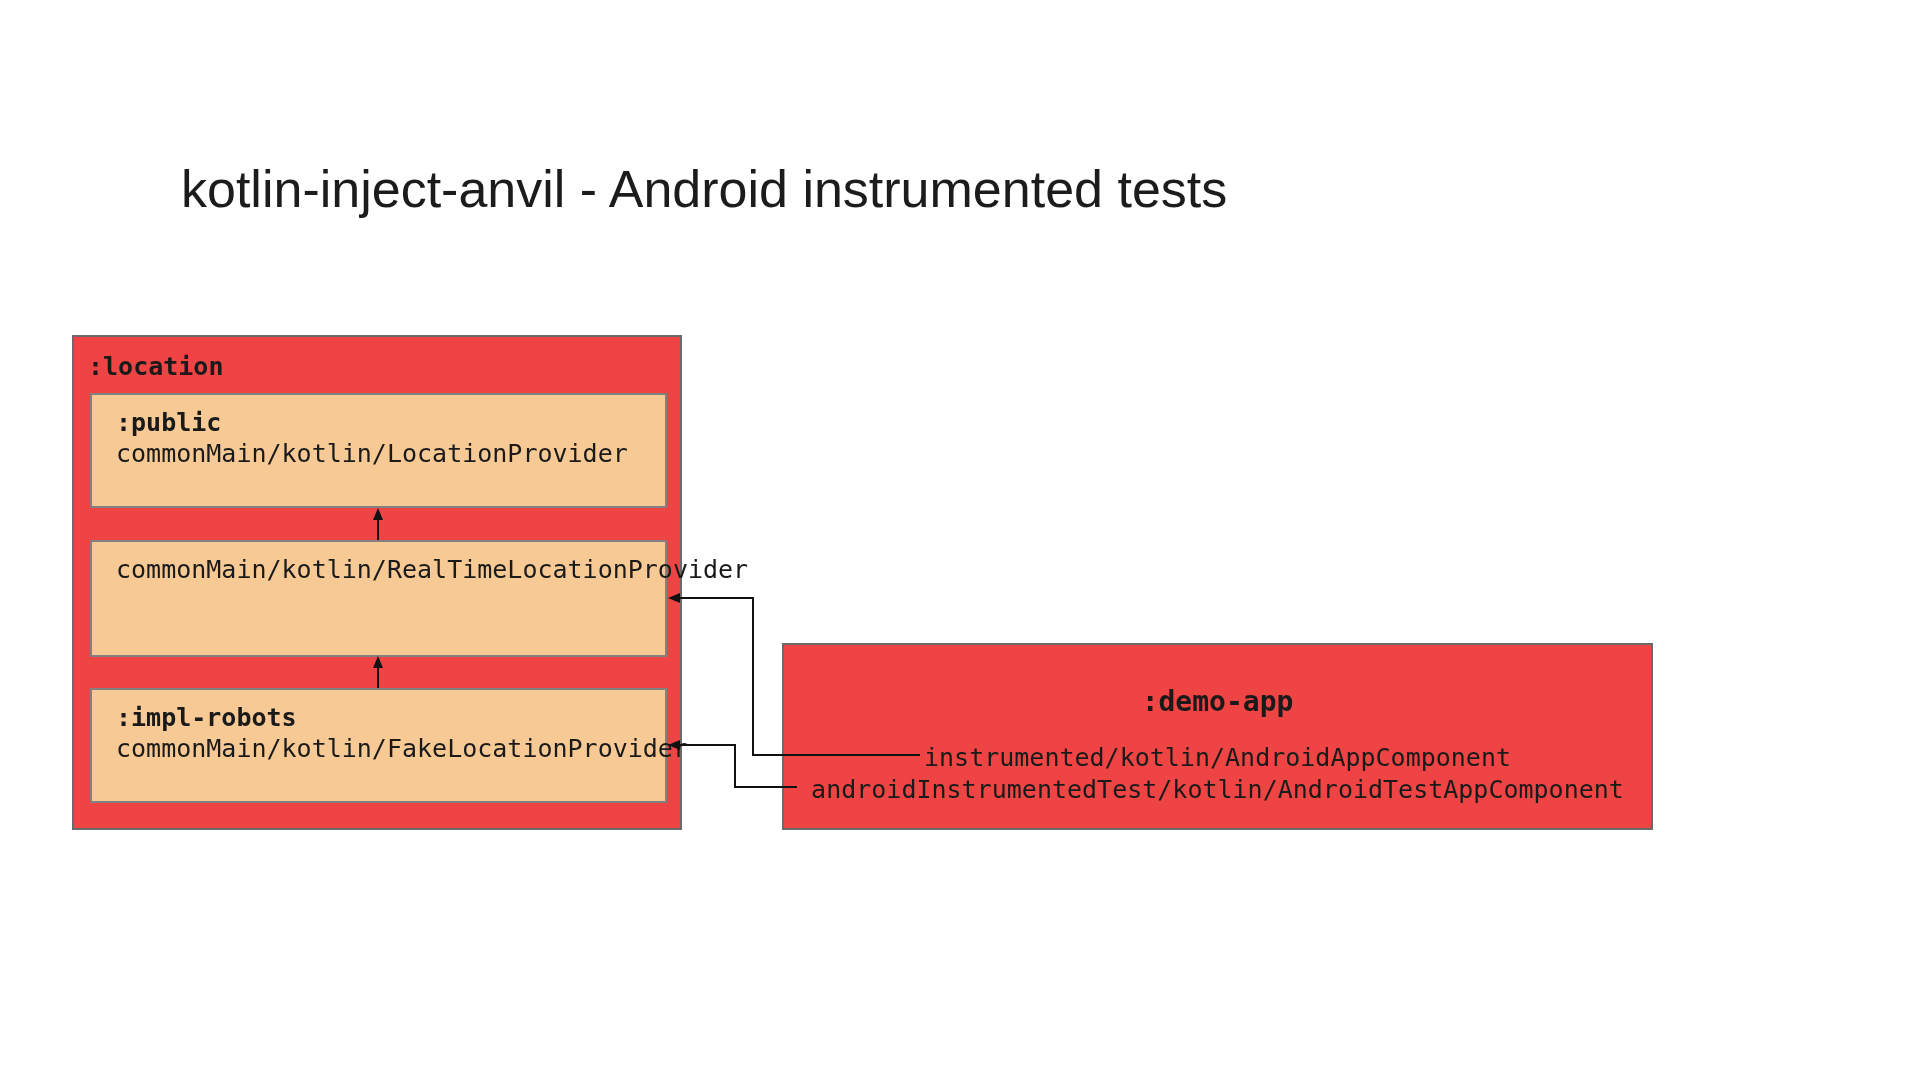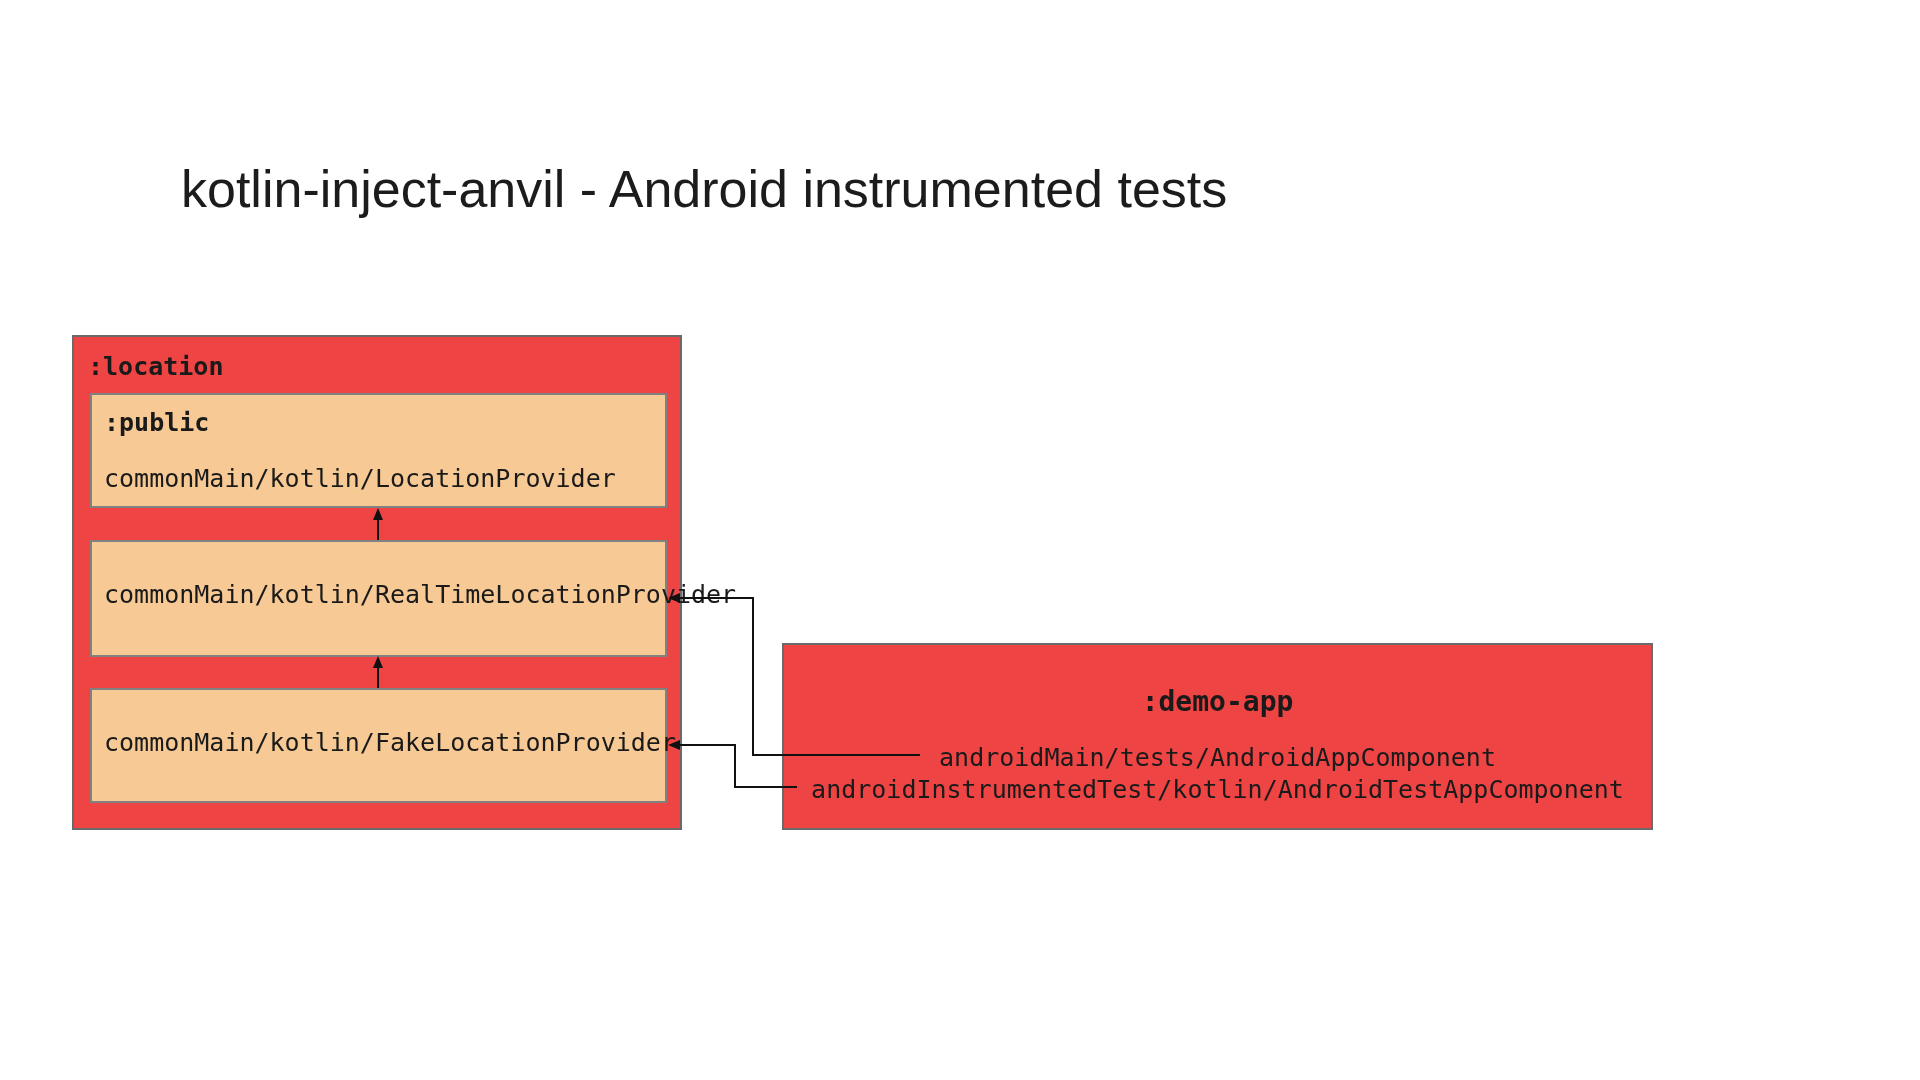--- a/index.html
+++ b/index.html
@@ -60,35 +60,34 @@
     color: #1a1a1a;
     white-space: nowrap;
   }
 
   .module {
     position: absolute;
     left: 16px;
     width: 577px;
     background: #f7c994;
     border: 2px solid #818181;
-    padding: 12px 12px;
+    padding: 12px 24px;
     color: #1a1a1a;
   }
   .module-public      { top: 56px;  height: 115px; }
   .module-impl        { top: 203px; height: 117px; }
   .module-impl-robots { top: 351px; height: 115px; }
 
   .module-name {
     font-size: 25px;
     font-weight: bold;
     line-height: 31px;
     white-space: nowrap;
   }
   .module-file {
-    margin-top: 25px;
     font-size: 25px;
     font-weight: 400;
     line-height: 31px;
     white-space: nowrap;
   }
 
   .demo-label {
     position: absolute;
     left: 0;
     top: 40px;
@@ -144,28 +143,29 @@
     <div class="module module-public">
       <div class="module-name">:public</div>
       <div class="module-file">commonMain/kotlin/LocationProvider</div>
     </div>
 
     <div class="module module-impl">
       <div class="module-file">commonMain/kotlin/RealTimeLocationProvider</div>
     </div>
 
     <div class="module module-impl-robots">
+      <div class="module-name">:impl-robots</div>
       <div class="module-file">commonMain/kotlin/FakeLocationProvider</div>
     </div>
   </div>
 
   <div class="group group-demo">
     <div class="demo-label">:demo-app</div>
     <div class="demo-files">
-      <div class="demo-file">androidMain/tests/AndroidAppComponent</div>
+      <div class="demo-file">instrumented/kotlin/AndroidAppComponent</div>
       <div class="demo-file">androidInstrumentedTest/kotlin/AndroidTestAppComponent</div>
     </div>
   </div>
 
   <svg class="connector-layer" width="1920" height="1080" viewBox="0 0 1920 1080" xmlns="http://www.w3.org/2000/svg">
 
     <g>
       <line x1="378" y1="540" x2="378" y2="518"></line>
       <polygon points="378,508 373,520 383,520"></polygon>
     </g>

